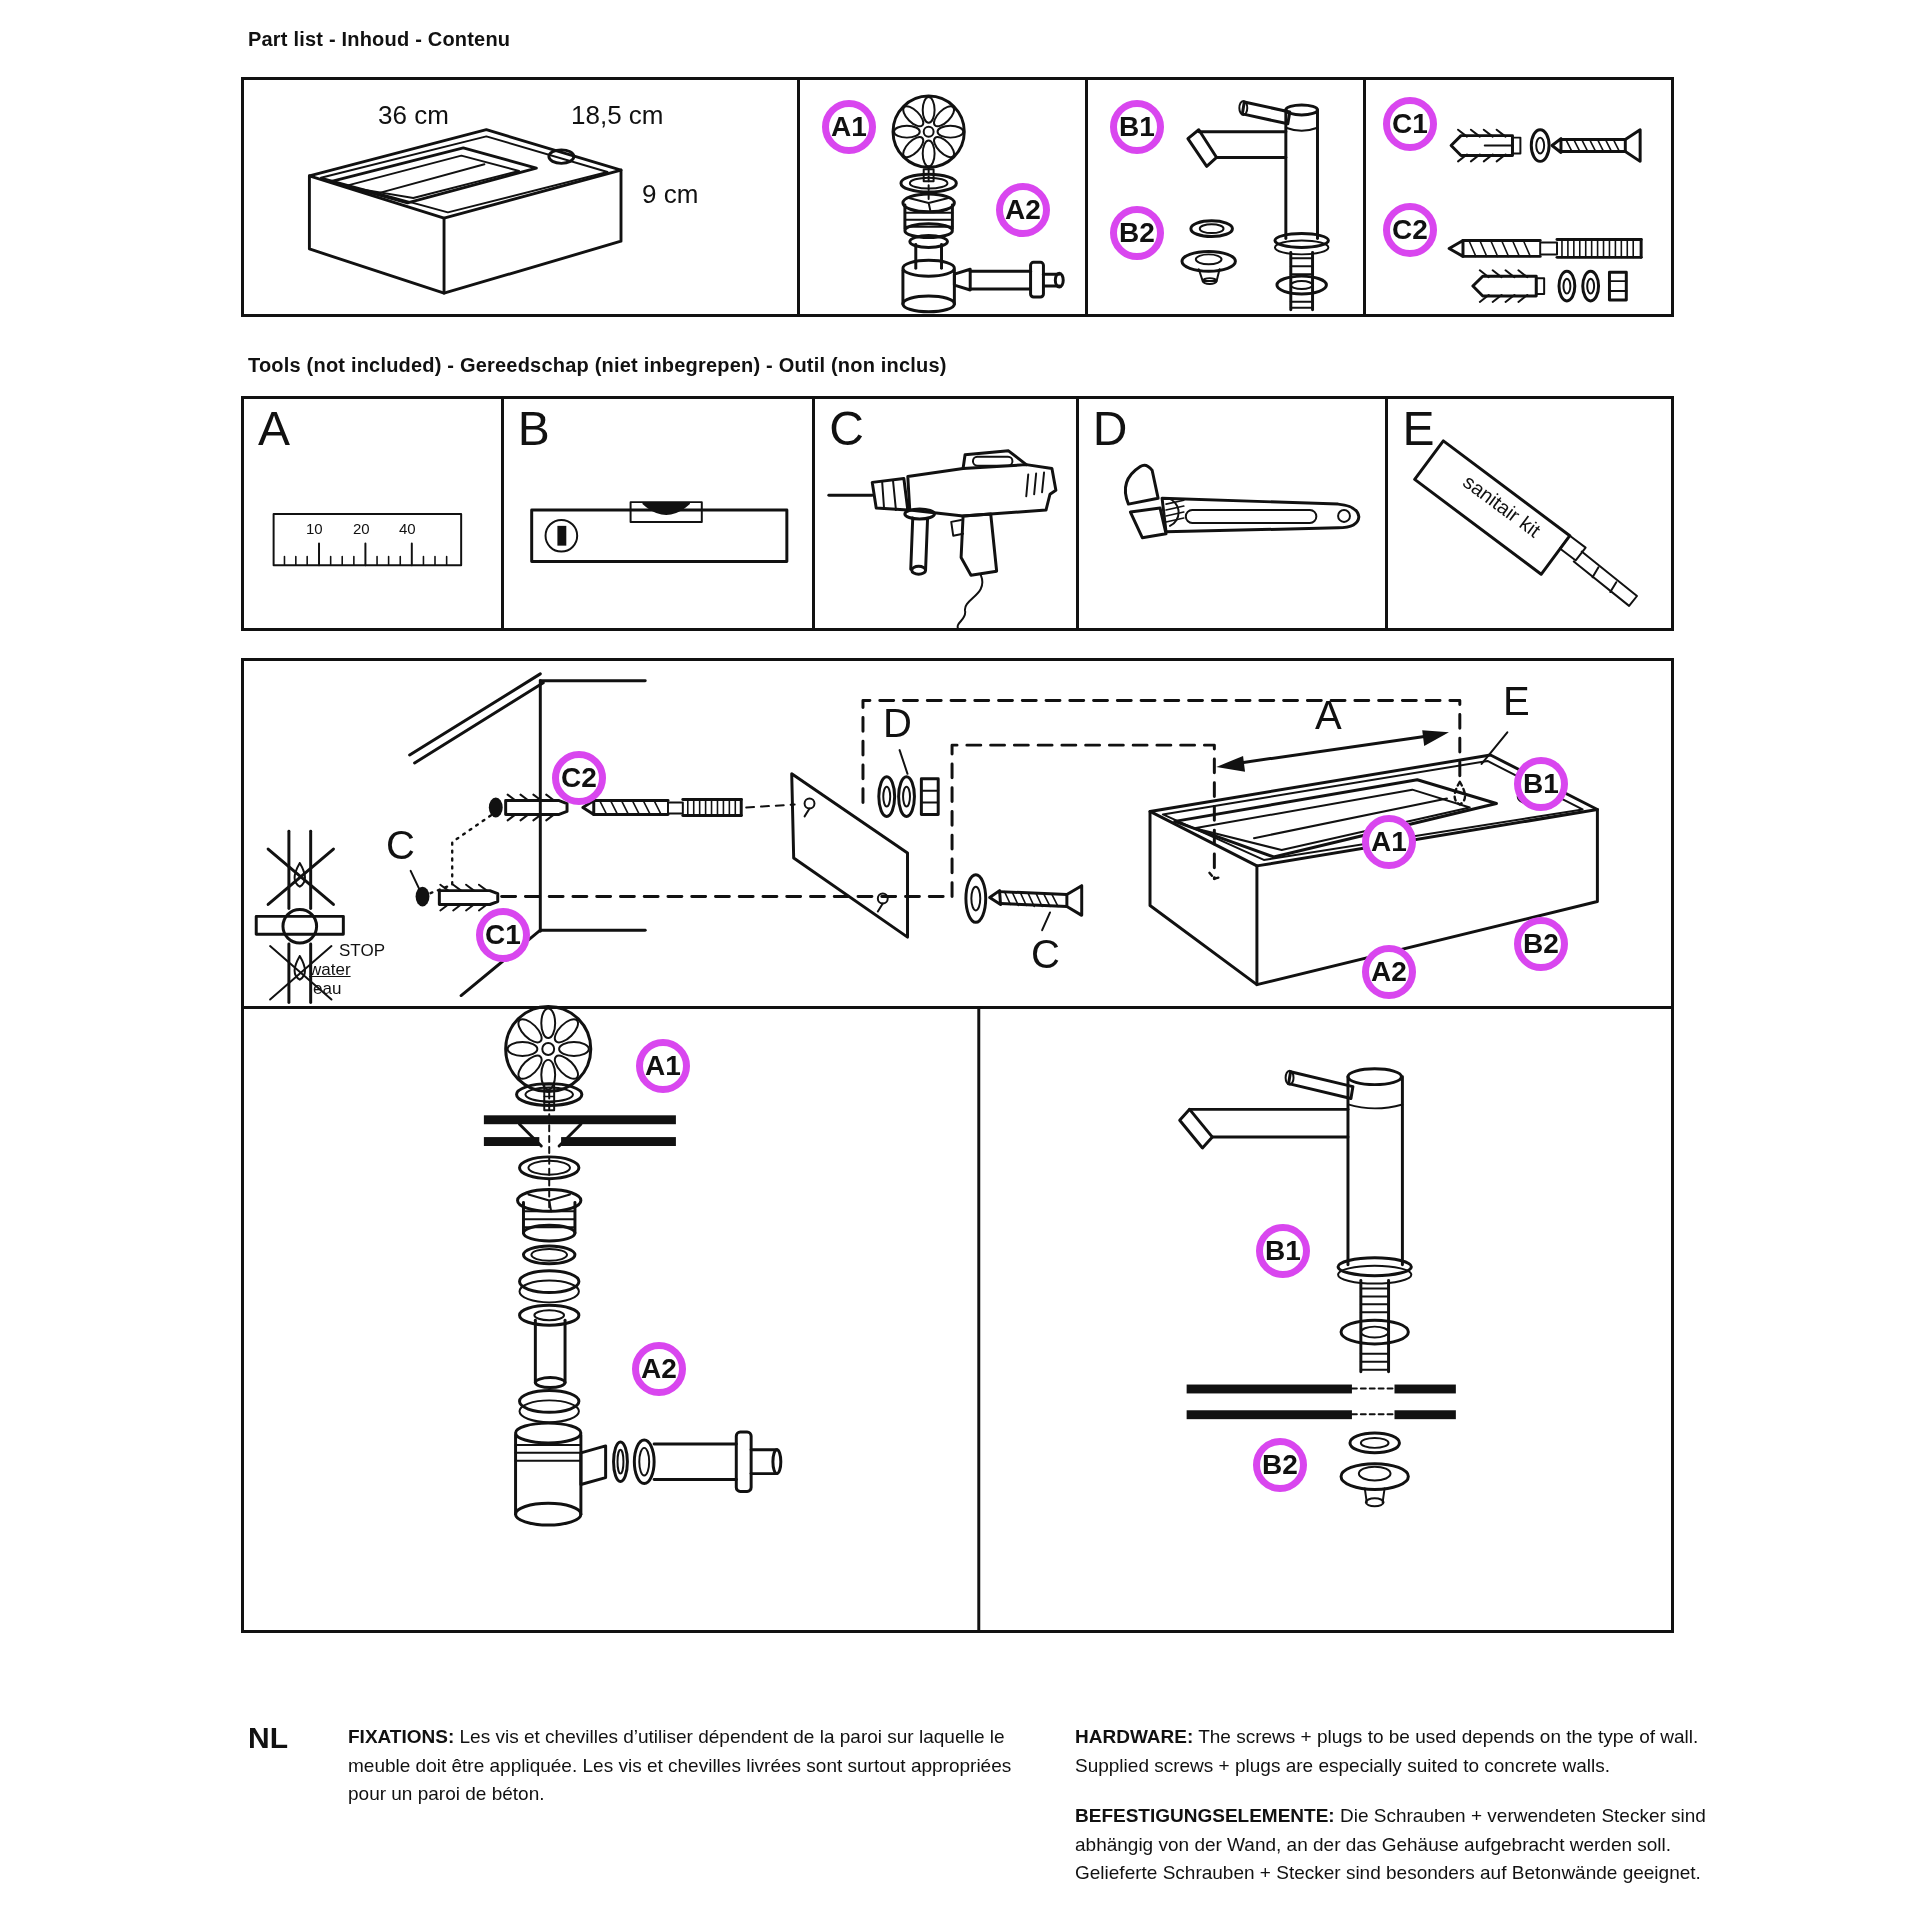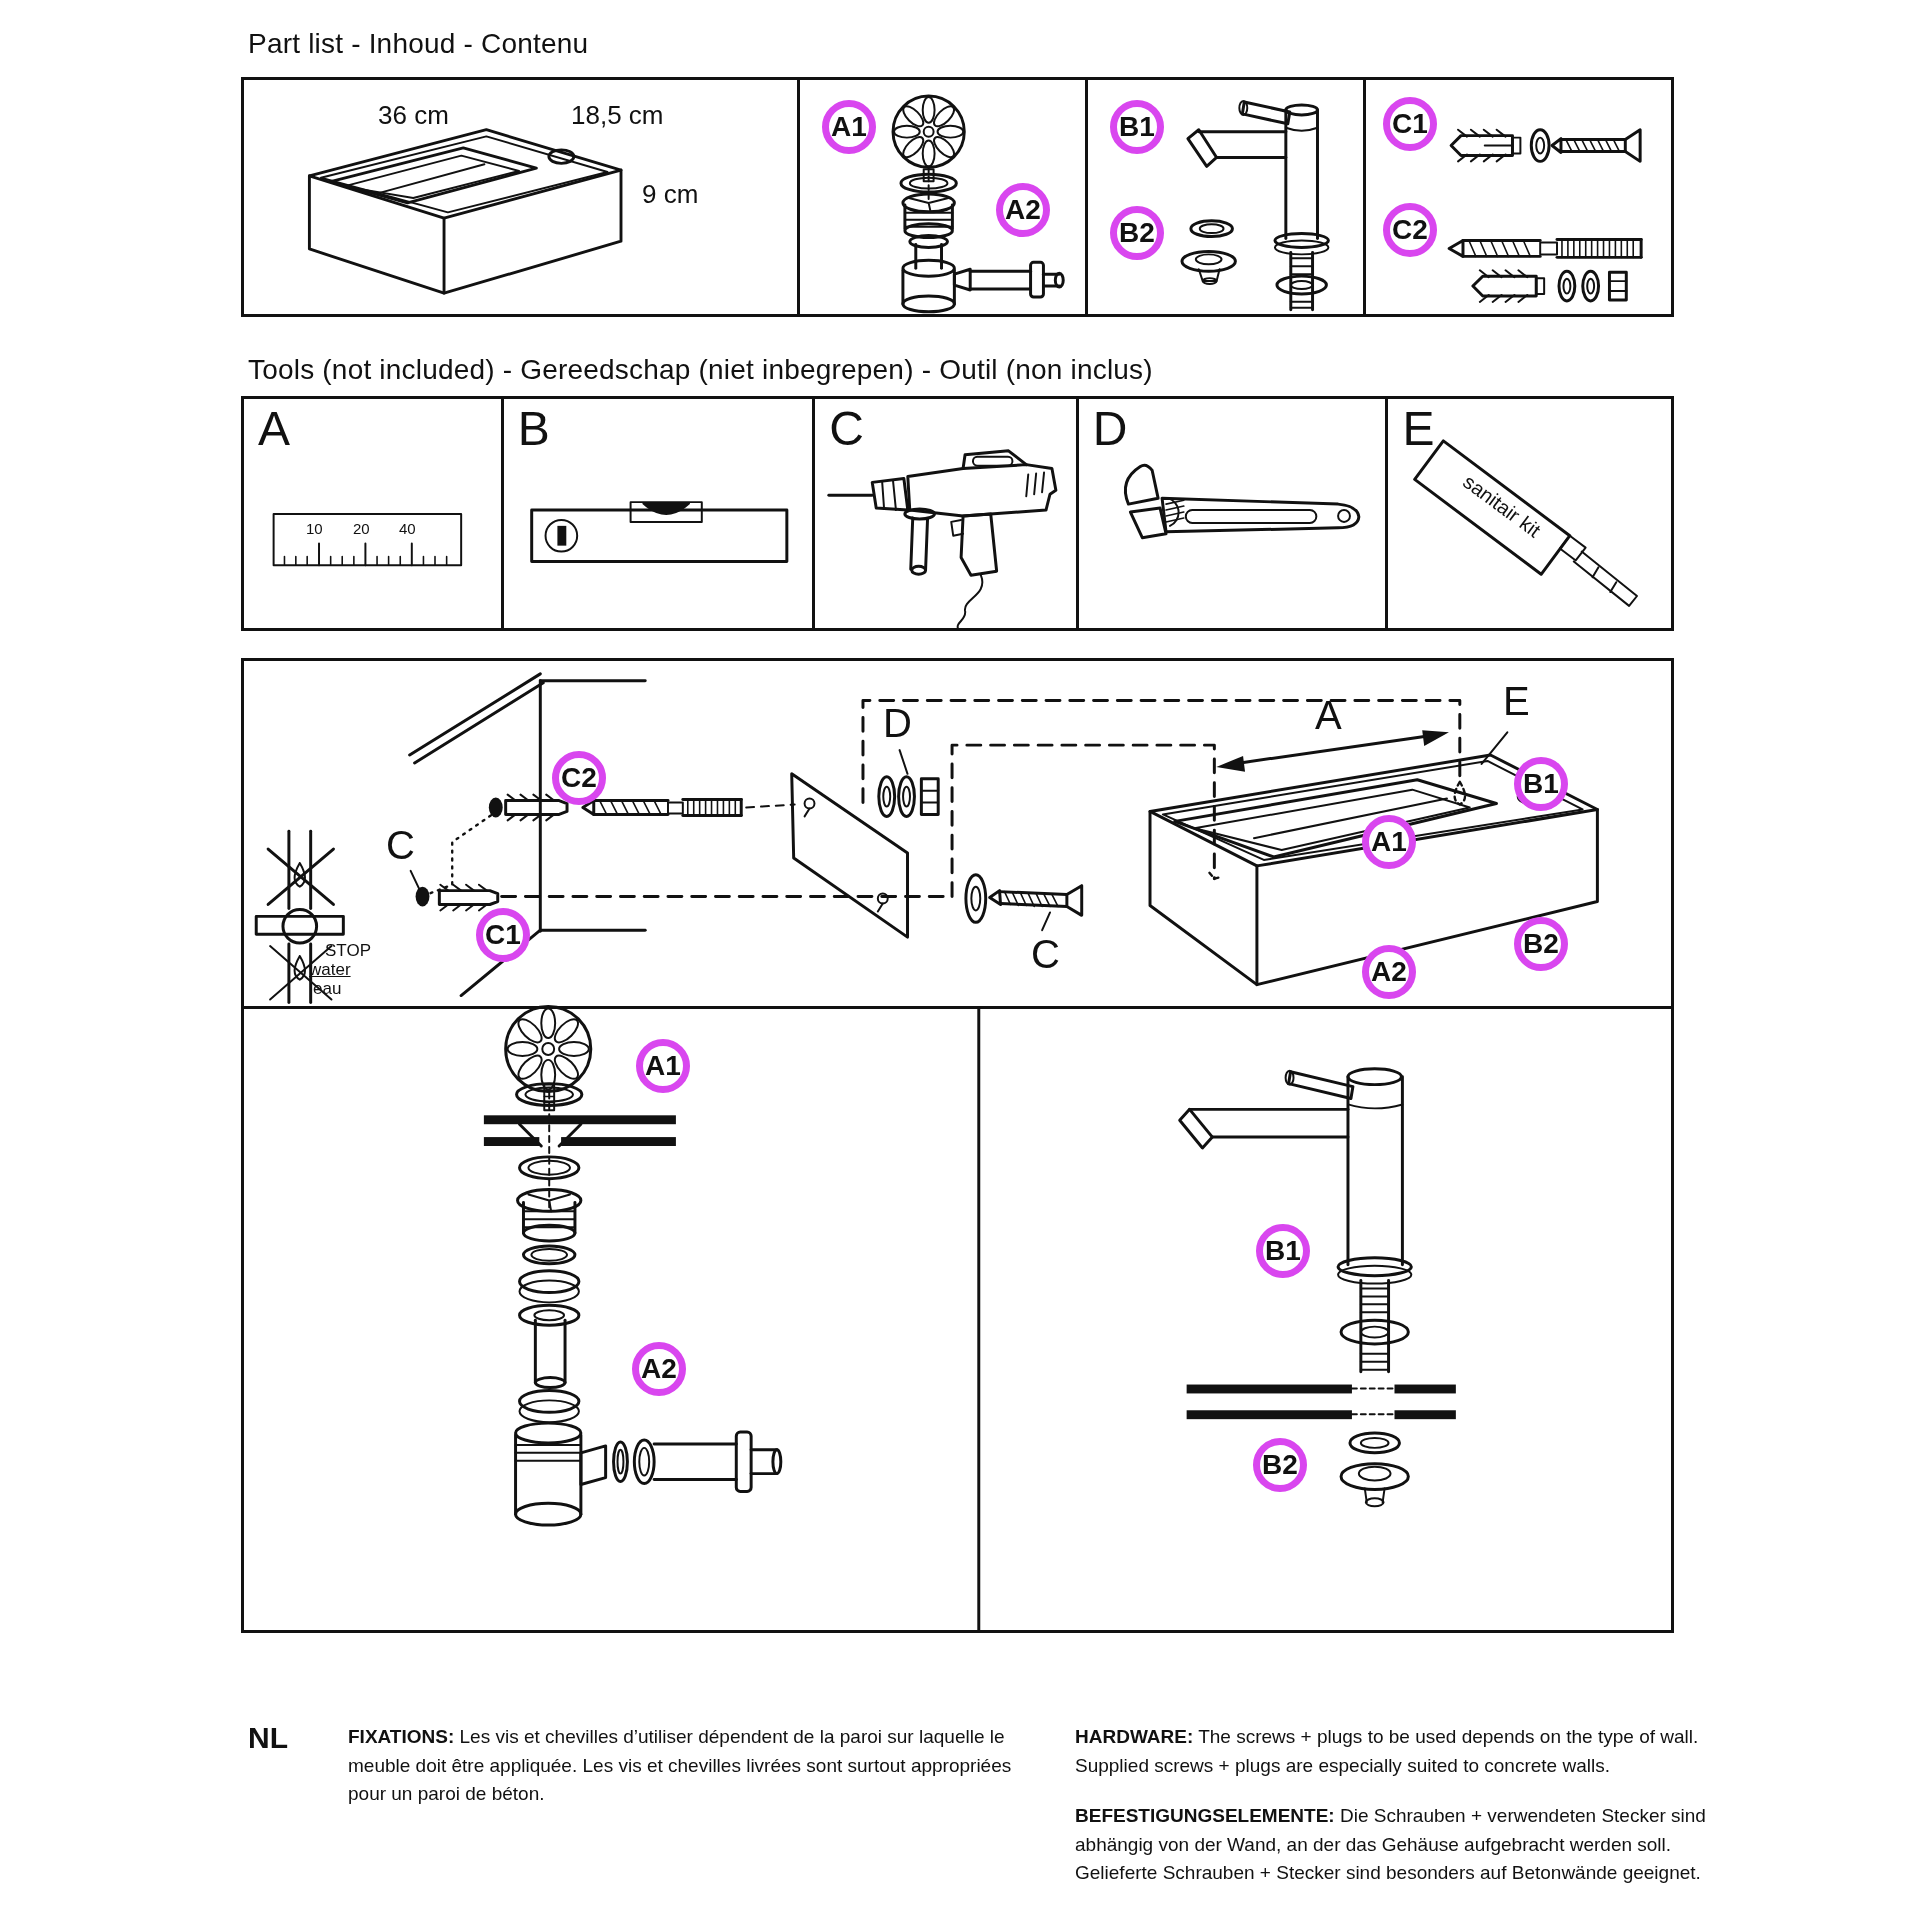--- a/index.html
+++ b/index.html
@@ -1,19 +1,19 @@
 <!DOCTYPE html>
 <html><head>
 <meta charset="utf-8">
 <style>
   html,body{margin:0;padding:0;background:#e8e8e8;}
   .page{position:relative;width:1927px;height:1927px;background:#ffffff;
         font-family:"Liberation Sans",sans-serif;color:#111;overflow:hidden;}
   .abs{position:absolute;}
-  .h-title{position:absolute;font-size:28px;font-weight:normal;letter-spacing:0.2px;}
+  .h-title{position:absolute;font-size:20px;font-weight:bold;letter-spacing:0.2px;}
   .box-row{position:absolute;display:flex;border:3px solid #111;background:#fff;box-sizing:content-box;}
   .cell{position:relative;height:100%;}
   .cell + .cell{border-left:3px solid #111;}
   .cell svg{display:block;width:100%;height:100%;}
   .main-frame{position:absolute;left:241px;top:658px;width:1427px;height:969px;border:3px solid #111;background:#fff;}
   .main-frame > svg{position:absolute;left:0;top:0;width:1427px;height:969px;}
   .clabel{position:absolute;width:40px;height:40px;border:7px solid #d946ef;border-radius:50%;
           display:flex;align-items:center;justify-content:center;
           font-size:28px;font-weight:bold;background:#fff;z-index:3;}
   .biglabel{position:absolute;font-size:40px;font-weight:500;z-index:3;}
@@ -444,21 +444,21 @@
         <line x1="1119" y1="761" x2="1162" y2="761" class="thin" stroke-dasharray="5 4"></line>
         <ellipse cx="1142" cy="790" rx="25" ry="10"></ellipse>
         <ellipse cx="1142" cy="790" rx="14" ry="5" class="thin"></ellipse>
         <ellipse cx="1142" cy="824" rx="34" ry="13"></ellipse>
         <ellipse cx="1142" cy="821" rx="16" ry="7" class="thin"></ellipse>
         <path d="M1132,836 L1134,850 M1152,836 L1150,850" class="thin"></path>
         <ellipse cx="1142" cy="850" rx="9" ry="4" class="thin"></ellipse>
       </g>
     </svg>
 
-    <span class="stoptxt" style="left:81px;top:280px;">STOP</span>
+    <span class="stoptxt" style="left:95px;top:280px;">STOP</span>
     <span class="stoptxt" style="left:65px;top:299px;text-decoration:underline;">water</span>
     <span class="stoptxt" style="left:69px;top:318px;">eau</span>
 
     <span class="clabel" style="left:308px;top:90px;">C2</span>
     <span class="clabel" style="left:232px;top:247px;">C1</span>
     <span class="biglabel" style="left:142px;top:162px;">C</span>
     <span class="biglabel" style="left:639px;top:40px;">D</span>
     <span class="biglabel" style="left:787px;top:271px;">C</span>
     <span class="biglabel" style="left:1071px;top:32px;">A</span>
     <span class="biglabel" style="left:1259px;top:18px;">E</span>

